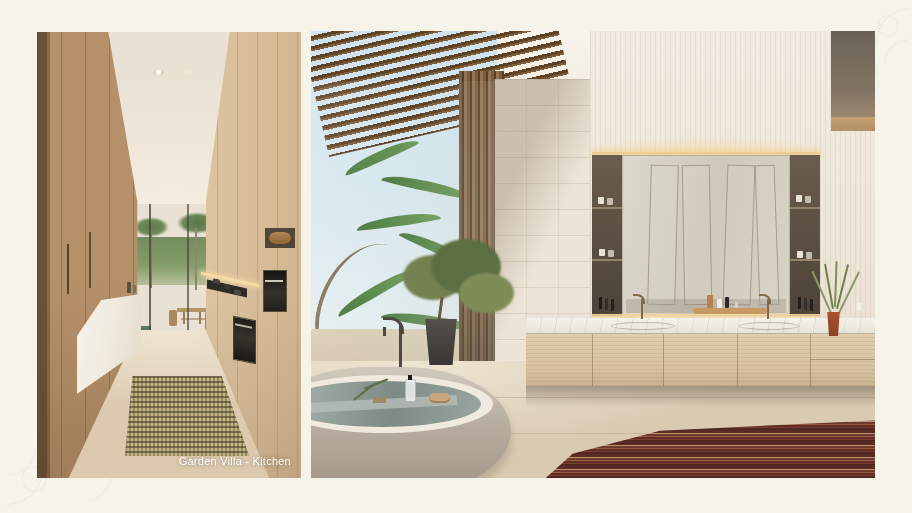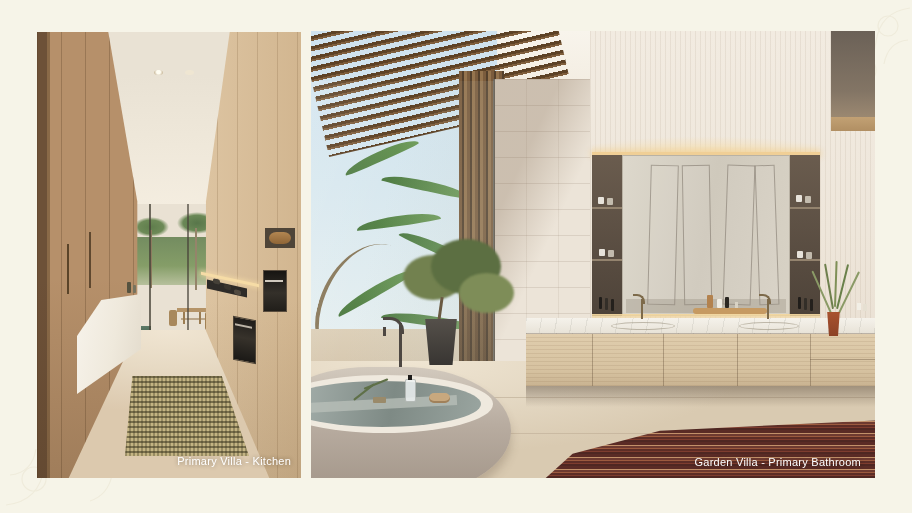--- a/index.html
+++ b/index.html
@@ -238,21 +238,21 @@
     <div class="abs k-glow"></div>
     <div class="abs k-cooktop"></div>
     <div class="abs k-pot"></div>
     <div class="abs k-walloven"></div>
     <div class="abs k-walloven-h"></div>
     <div class="abs k-oven"></div>
     <div class="abs k-oven-h"></div>
     <div class="abs k-counter-left"></div>
     <div class="abs k-bottle1"></div>
     <div class="abs k-bottle2"></div>
-    <div class="caption" style="right:10px;bottom:11px">Primary Villa - Kitchen</div>
+    <div class="caption" style="right:10px;bottom:11px">Garden Villa - Kitchen</div>
   </div>
 
   <div class="panel" id="panel-bath">
     <div class="abs b-sky"></div>
     <div class="b-frond" style="left:30px;top:120px;width:80px;transform:rotate(-24deg)"></div>
     <div class="b-frond" style="left:70px;top:150px;width:90px;transform:rotate(12deg)"></div>
     <div class="b-frond" style="left:45px;top:185px;width:85px;transform:rotate(-8deg)"></div>
     <div class="b-frond" style="left:85px;top:215px;width:95px;transform:rotate(24deg)"></div>
     <div class="b-frond" style="left:20px;top:255px;width:90px;transform:rotate(-30deg)"></div>
     <div class="b-frond" style="left:70px;top:285px;width:100px;transform:rotate(8deg)"></div>
@@ -340,16 +340,15 @@
     <div class="abs b-tbottle3"></div>
     <div class="abs b-tbottle4"></div>
     <div class="abs b-endbottles"></div>
     <div class="b-blade" style="left:519px;top:236px;background:#8a9a66;transform:rotate(-24deg)"></div>
     <div class="b-blade" style="left:521px;top:232px;background:#6d7f4d;transform:rotate(-10deg)"></div>
     <div class="b-blade" style="left:523px;top:230px;background:#7f9058;transform:rotate(2deg)"></div>
     <div class="b-blade" style="left:525px;top:232px;background:#69804a;transform:rotate(14deg)"></div>
     <div class="b-blade" style="left:527px;top:236px;background:#8a9a66;transform:rotate(26deg)"></div>
     <div class="abs b-plantpot"></div>
     <div class="abs b-rug"></div>
-    <div class="caption" style="right:14px;bottom:10px">Garden Villa - Primary Bathroom</div>
   </div>
 
 </div>
 
 </body></html>

